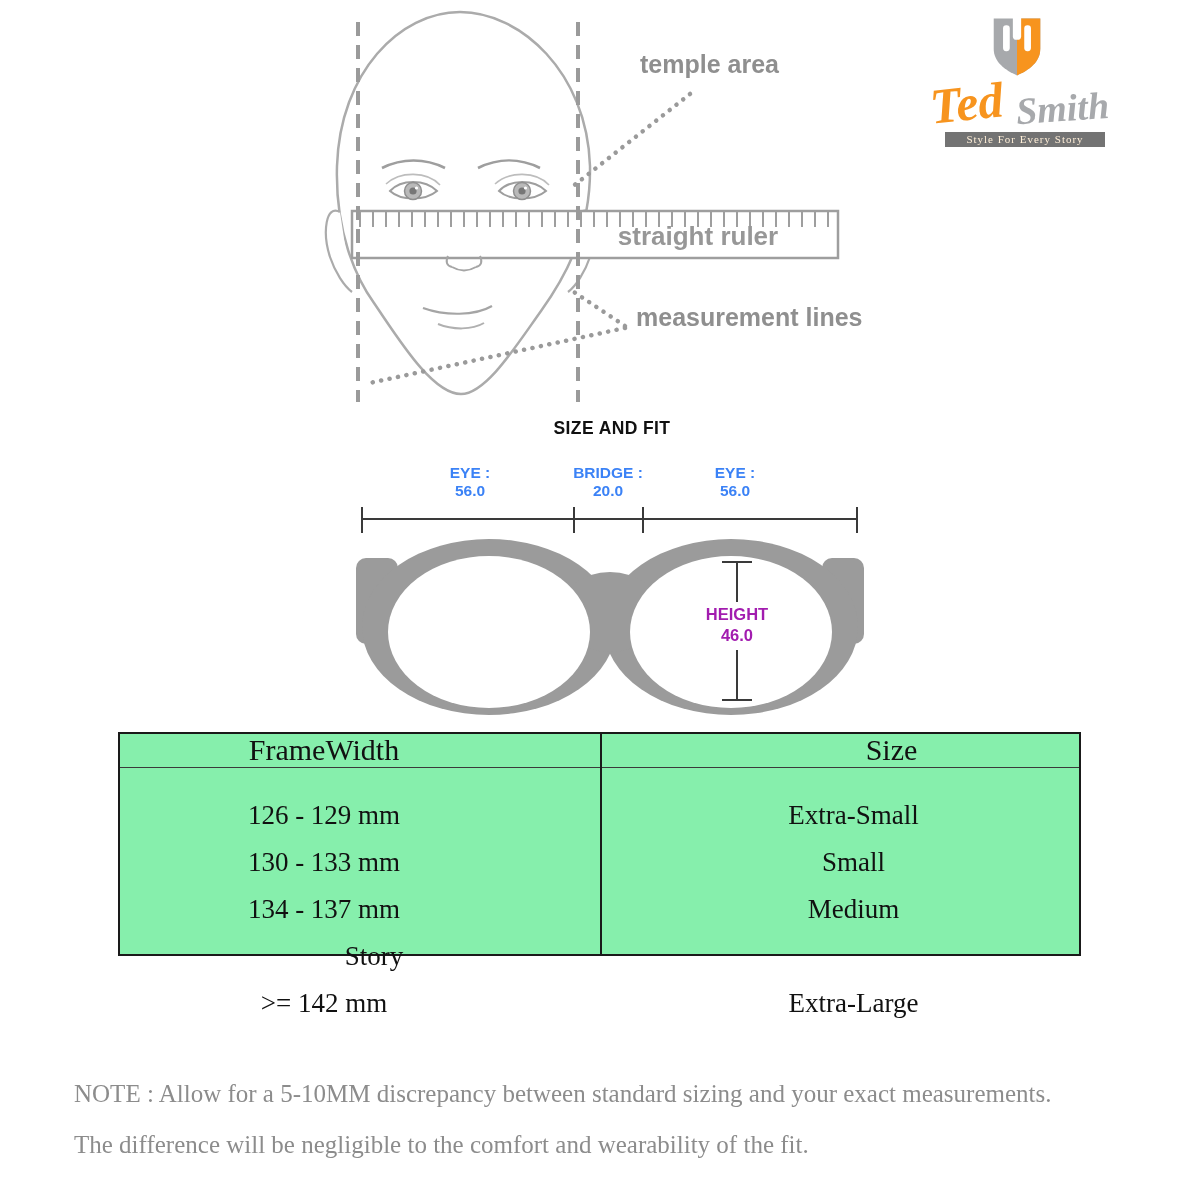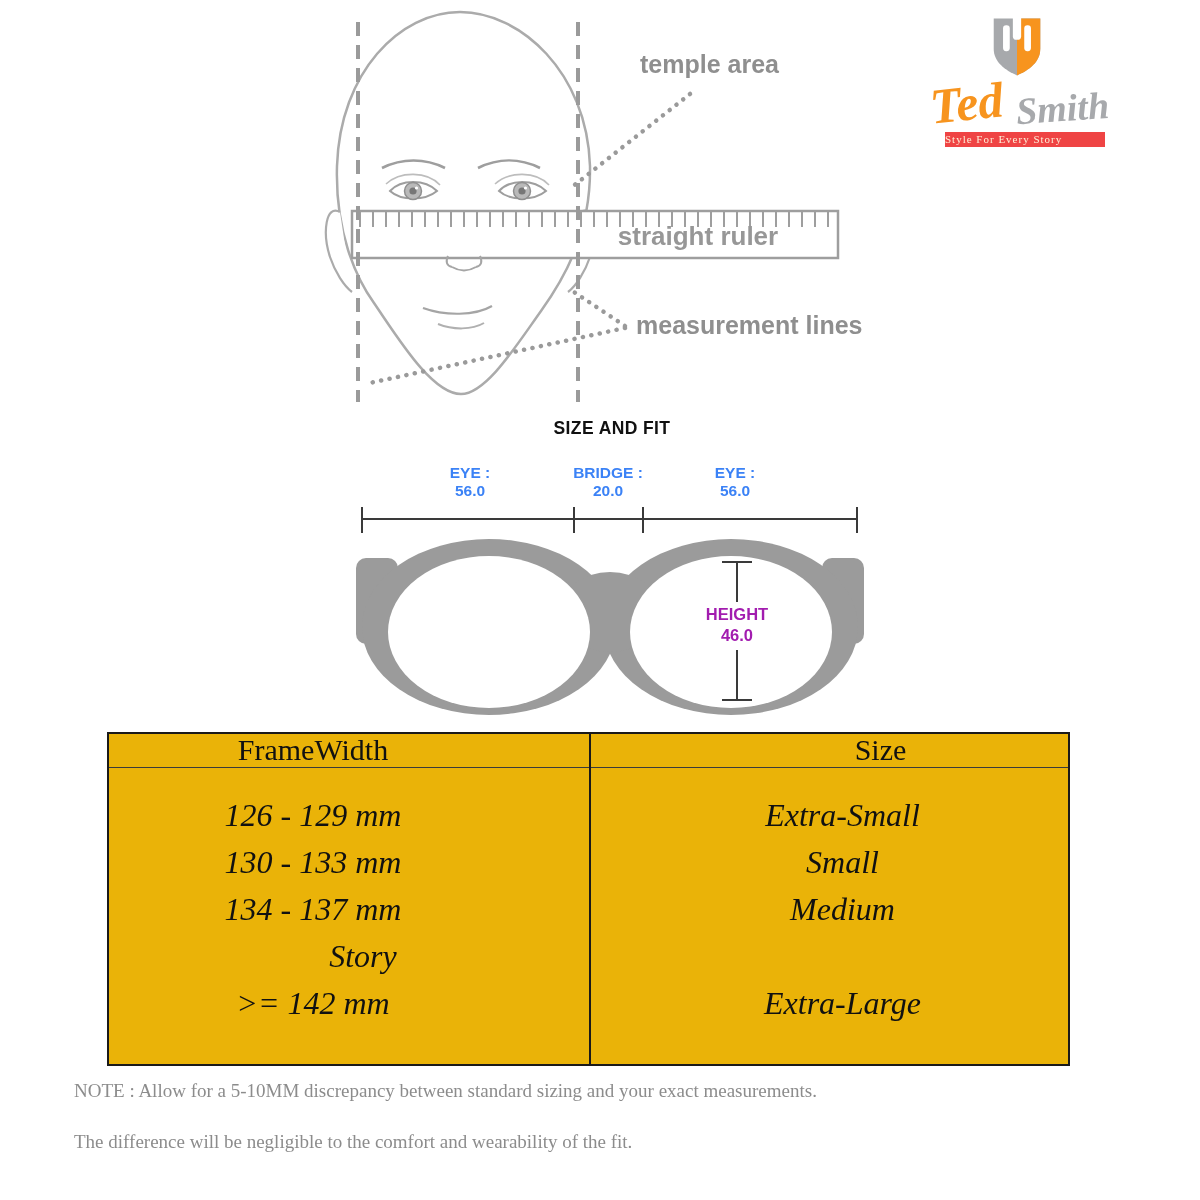--- a/index.html
+++ b/index.html
@@ -6,60 +6,60 @@
   body{width:1200px;height:1200px;position:relative;overflow:hidden;
        font-family:"Liberation Sans",sans-serif;}
   .abs{position:absolute;}
 
   
   #head-diagram{left:320px;top:0;width:580px;height:412px;}
   #head-diagram svg{position:absolute;left:0;top:0;}
   .sketch-label{position:absolute;color:#8f8f8f;font-weight:bold;font-size:25px;white-space:nowrap;}
   .lbl-temple{left:320px;top:50px;}
   .lbl-ruler{left:293px;top:221px;width:170px;text-align:center;color:#979797;font-size:26px;}
-  .lbl-mlines{left:316px;top:303px;margin-top:8px;}
+  .lbl-mlines{left:316px;top:303px;}
 
   
   #logo{left:928px;top:12px;width:195px;height:140px;}
   .brand-first{position:absolute;left:2px;top:62px;font-family:"Liberation Serif",serif;
       font-style:italic;font-weight:bold;font-size:50px;color:#F7941E;transform:rotate(-6deg);}
   .brand-last{position:absolute;left:88px;top:74px;font-family:"Liberation Serif",serif;
       font-style:italic;font-weight:bold;font-size:38px;color:#A7A9AC;transform:rotate(-4deg);}
-  .tagline{position:absolute;left:17px;top:120px;width:160px;height:15px;background:#ef4444;
+  .tagline{position:absolute;left:17px;top:120px;width:160px;height:15px;background:#737373;
       color:#FFEFD8;font-family:"Liberation Serif",serif;font-size:11px;line-height:15px;
-      letter-spacing:1px;white-space:nowrap;}
+      text-align:center;letter-spacing:1px;white-space:nowrap;}
 
   
   #fit-title{left:512px;top:418px;width:200px;text-align:center;color:#111;
       font-weight:bold;font-size:17.5px;letter-spacing:.4px;}
   .dim-label{position:absolute;top:464px;width:130px;text-align:center;color:#3b82f6;
       font-weight:bold;font-size:15.5px;line-height:18px;}
   .dim-eye-left{left:405px;}
   .dim-bridge{left:543px;}
   .dim-eye-right{left:670px;}
   #height-label{left:697px;top:604px;width:80px;text-align:center;color:#a21caf;
       font-weight:bold;font-size:16.5px;line-height:21px;}
 
   
-  #size-table{left:107px;top:732px;width:963px;height:334px;border:2px solid #1a1a1a;
-      background:#eab308;box-sizing:border-box;font-family:"Liberation Serif",serif;color:#111;}
+  #size-table{left:118px;top:732px;width:963px;height:224px;border:2px solid #1a1a1a;
+      background:#86efac;box-sizing:border-box;font-family:"Liberation Serif",serif;color:#111;}
   .tbl-head{display:grid;grid-template-columns:480px 1fr;height:33px;border-bottom:1px solid #3a3a3a;}
   .tbl-head .hc{font-size:30px;line-height:32px;text-align:center;}
   .hc1{padding-right:72px;}
   .hc2{padding-left:104px;}
   .tbl-body{padding-top:24px;}
   .tbl-row{display:grid;grid-template-columns:480px 1fr;height:47px;}
-  .tbl-row .c{font-size:32px;line-height:47px;text-align:center;font-style:italic;}
+  .tbl-row .c{font-size:27px;line-height:47px;text-align:center;}
   .c1{padding-right:72px;}
   .c2{padding-left:28px;}
   .col-divider{position:absolute;left:480px;top:0;bottom:0;width:2px;background:#1a1a1a;}
 
   
   .note-line{position:absolute;left:74px;width:1110px;color:#8c8c8c;
-      font-family:"Liberation Serif",serif;font-size:19px;white-space:nowrap;}
+      font-family:"Liberation Serif",serif;font-size:25px;white-space:nowrap;}
   #note-1{top:1080px;}
   #note-2{top:1131px;}
 </style>
 </head>
 <body>
 
 <div class="abs" id="head-diagram">
   <svg width="580" height="412" viewBox="0 0 580 412">
 
     <path d="M140,12 C80,12 20,72 17,166 C15,232 36,278 54,303

